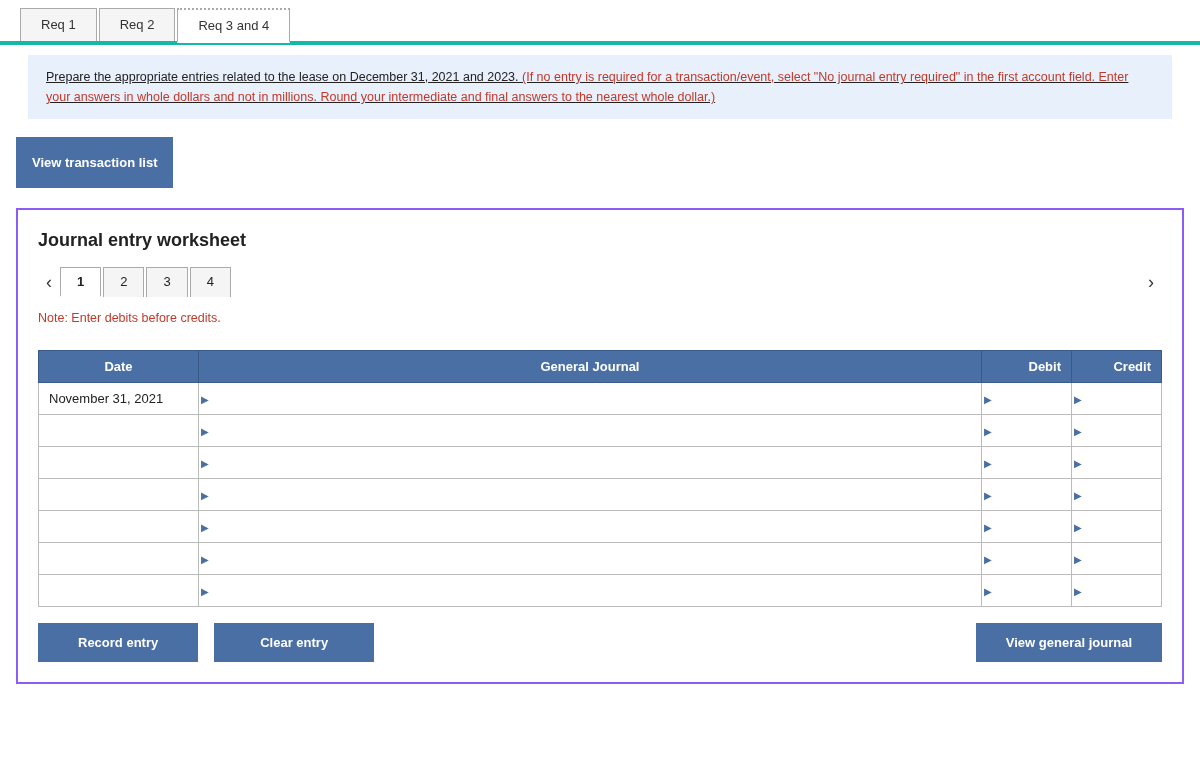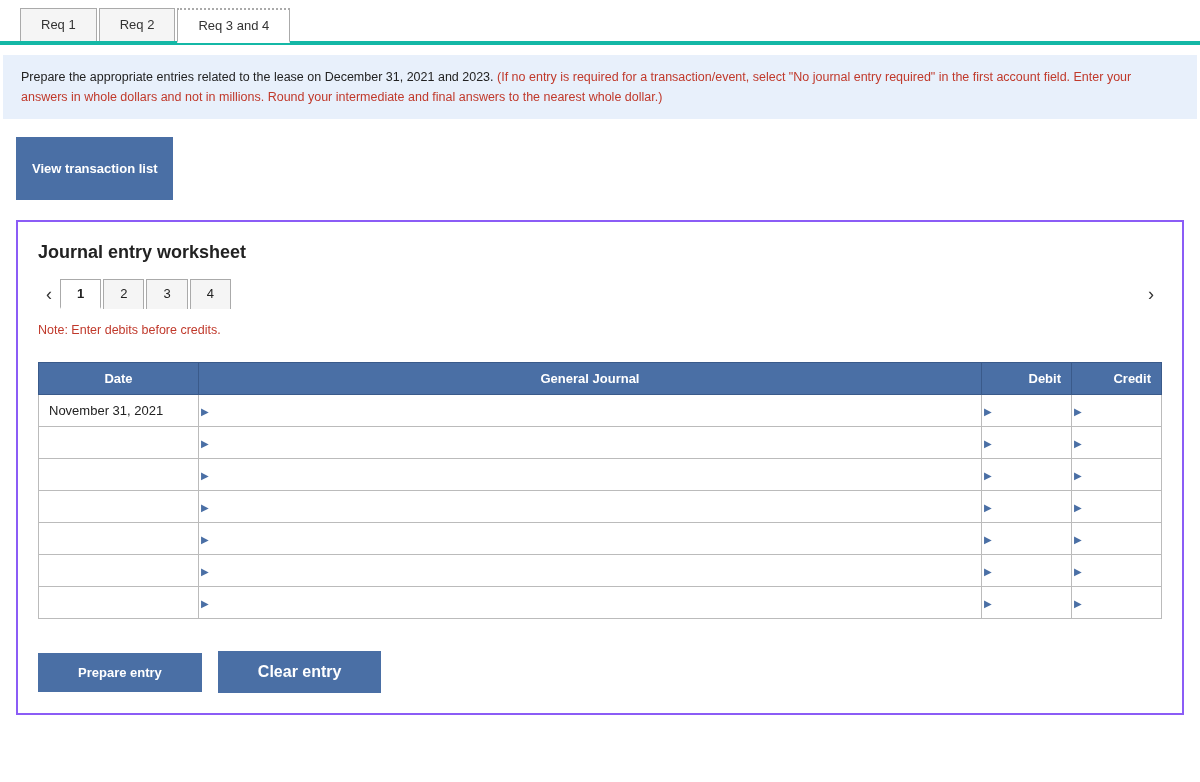--- a/index.html
+++ b/index.html
@@ -39,35 +39,36 @@
     }
     .top-tab:not(.active) {
       border-top: 1px solid #aaa;
     }
 
     
     .info-box {
       background: #e8f0fb;
       border: none;
       padding: 12px 18px;
-      margin: 10px 3px;
+      margin: 10px 28px;
       font-size: 12.5px;
       line-height: 1.6;
       color: #222;
+      text-decoration: underline;
     }
     .info-box .red-text {
       color: #c0392b;
     }
 
     
     .view-transaction-btn {
       background: #4a6fa5;
       color: #fff;
       border: none;
-      padding: 24px 16px;
+      padding: 18px 16px;
       margin: 8px 16px;
       cursor: pointer;
       font-size: 13px;
       font-weight: bold;
     }
 
     
     .worksheet-card {
       margin: 12px 16px;
       border: 2px solid #8b5cf6;
@@ -129,21 +130,21 @@
     .note-text {
       color: #c0392b;
       font-size: 12.5px;
       margin-bottom: 25px;
     }
 
     
     .journal-table {
       width: 100%;
       border-collapse: collapse;
-      margin-bottom: 32px;
+      margin-bottom: 16px;
     }
     .journal-table thead tr th {
       background: #4a6fa5;
       color: #fff;
       padding: 8px 10px;
       text-align: right;
       font-size: 13px;
       border: 1px solid #3a5a8a;
     }
     .journal-table thead tr th:first-child {
@@ -210,21 +211,21 @@
       font-size: 13px;
       font-weight: bold;
       min-width: 160px;
     }
     .btn-clear {
       background: #4a6fa5;
       color: #fff;
       border: none;
       padding: 12px 40px;
       cursor: pointer;
-      font-size: 16px;
+      font-size: 13px;
       font-weight: bold;
       min-width: 160px;
     }
     .btn-view-journal {
       background: #4a6fa5;
       color: #fff;
       border: none;
       padding: 12px 30px;
       cursor: pointer;
       font-size: 13px;
@@ -378,19 +379,20 @@
           <input type="text" style="">
         </td>
         <td class="input-cell">
           <input type="text" style="">
         </td>
       </tr>
     </tbody>
   </table>
 
   <div class="bottom-buttons">
-    <button class="btn-record">Prepare entry</button>
+    <button class="btn-record">Record entry</button>
     <button class="btn-clear">Clear entry</button>
+    <button class="btn-view-journal">View general journal</button>
   </div>
 </div>
 
 
 
 
 </body></html>

